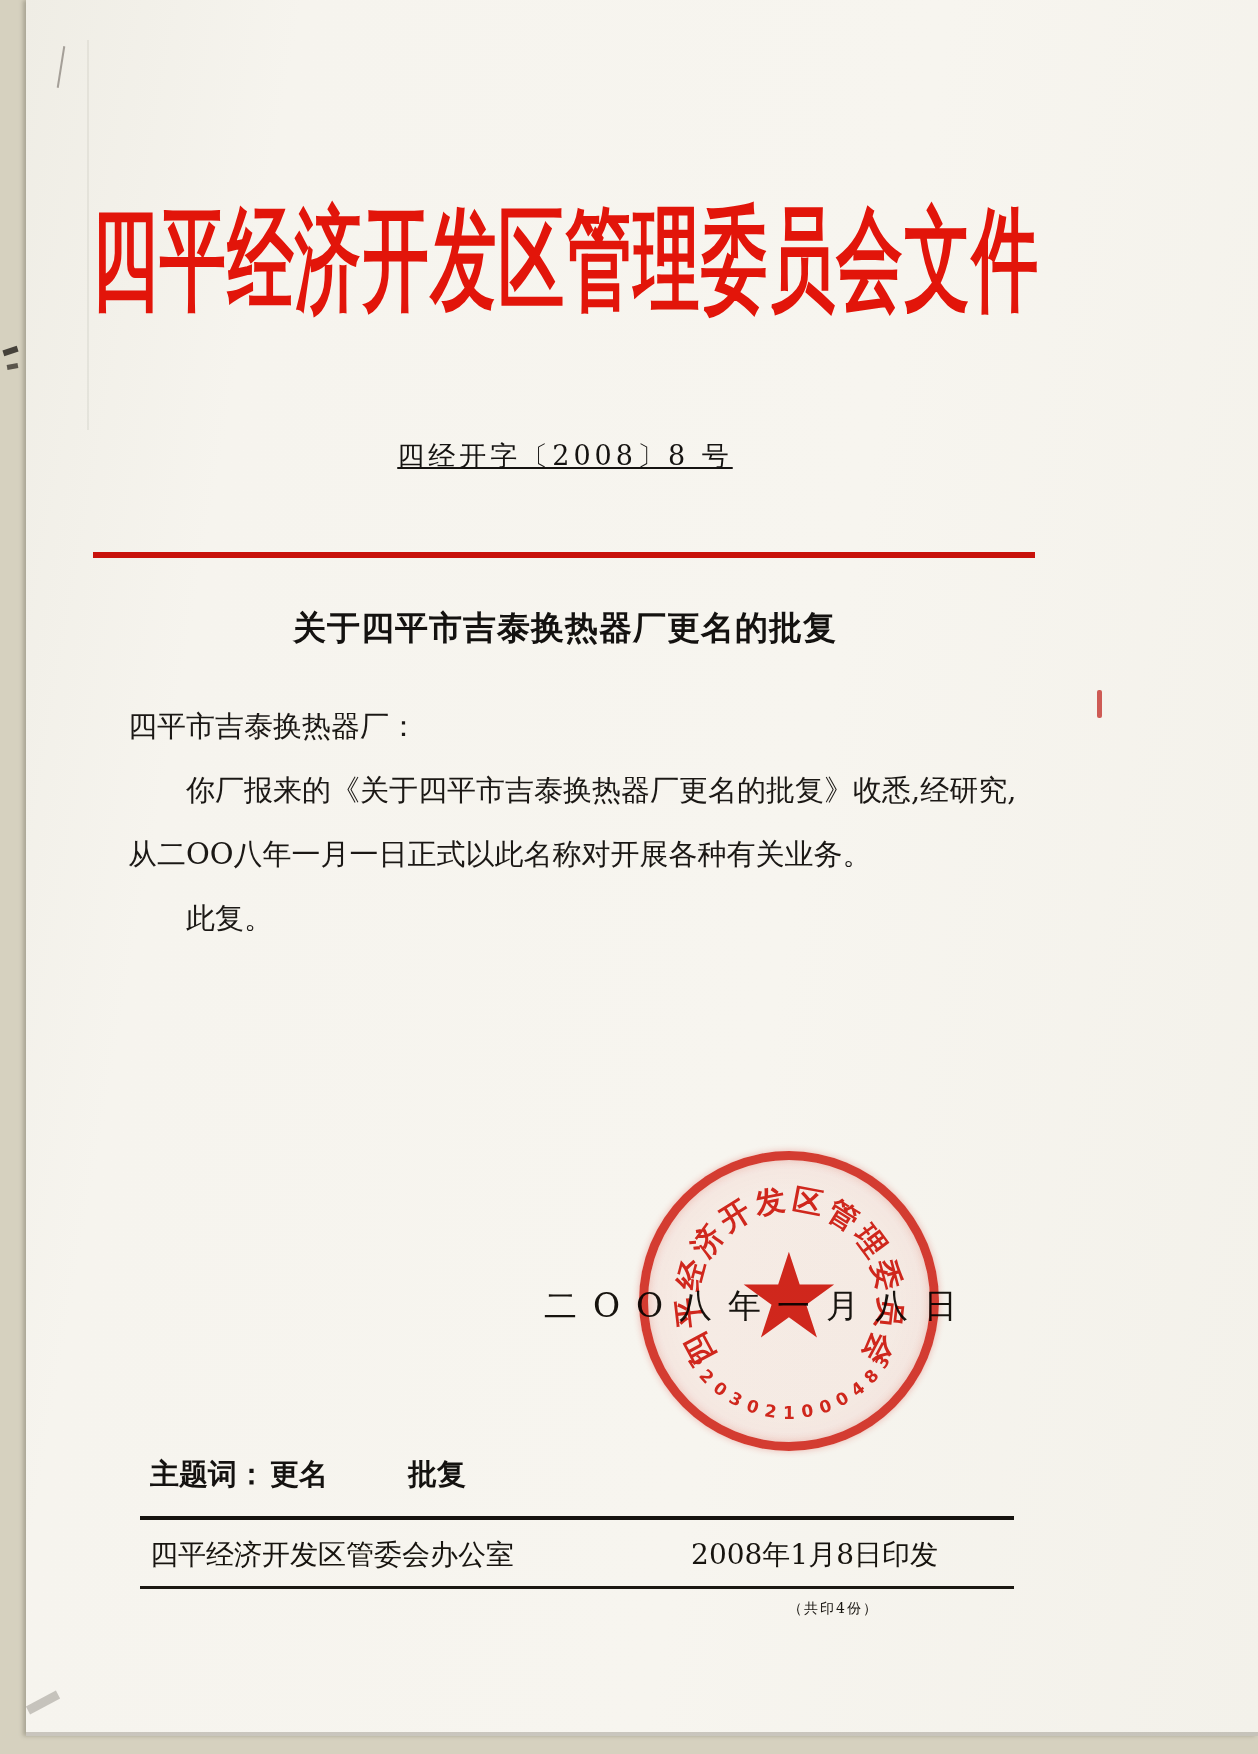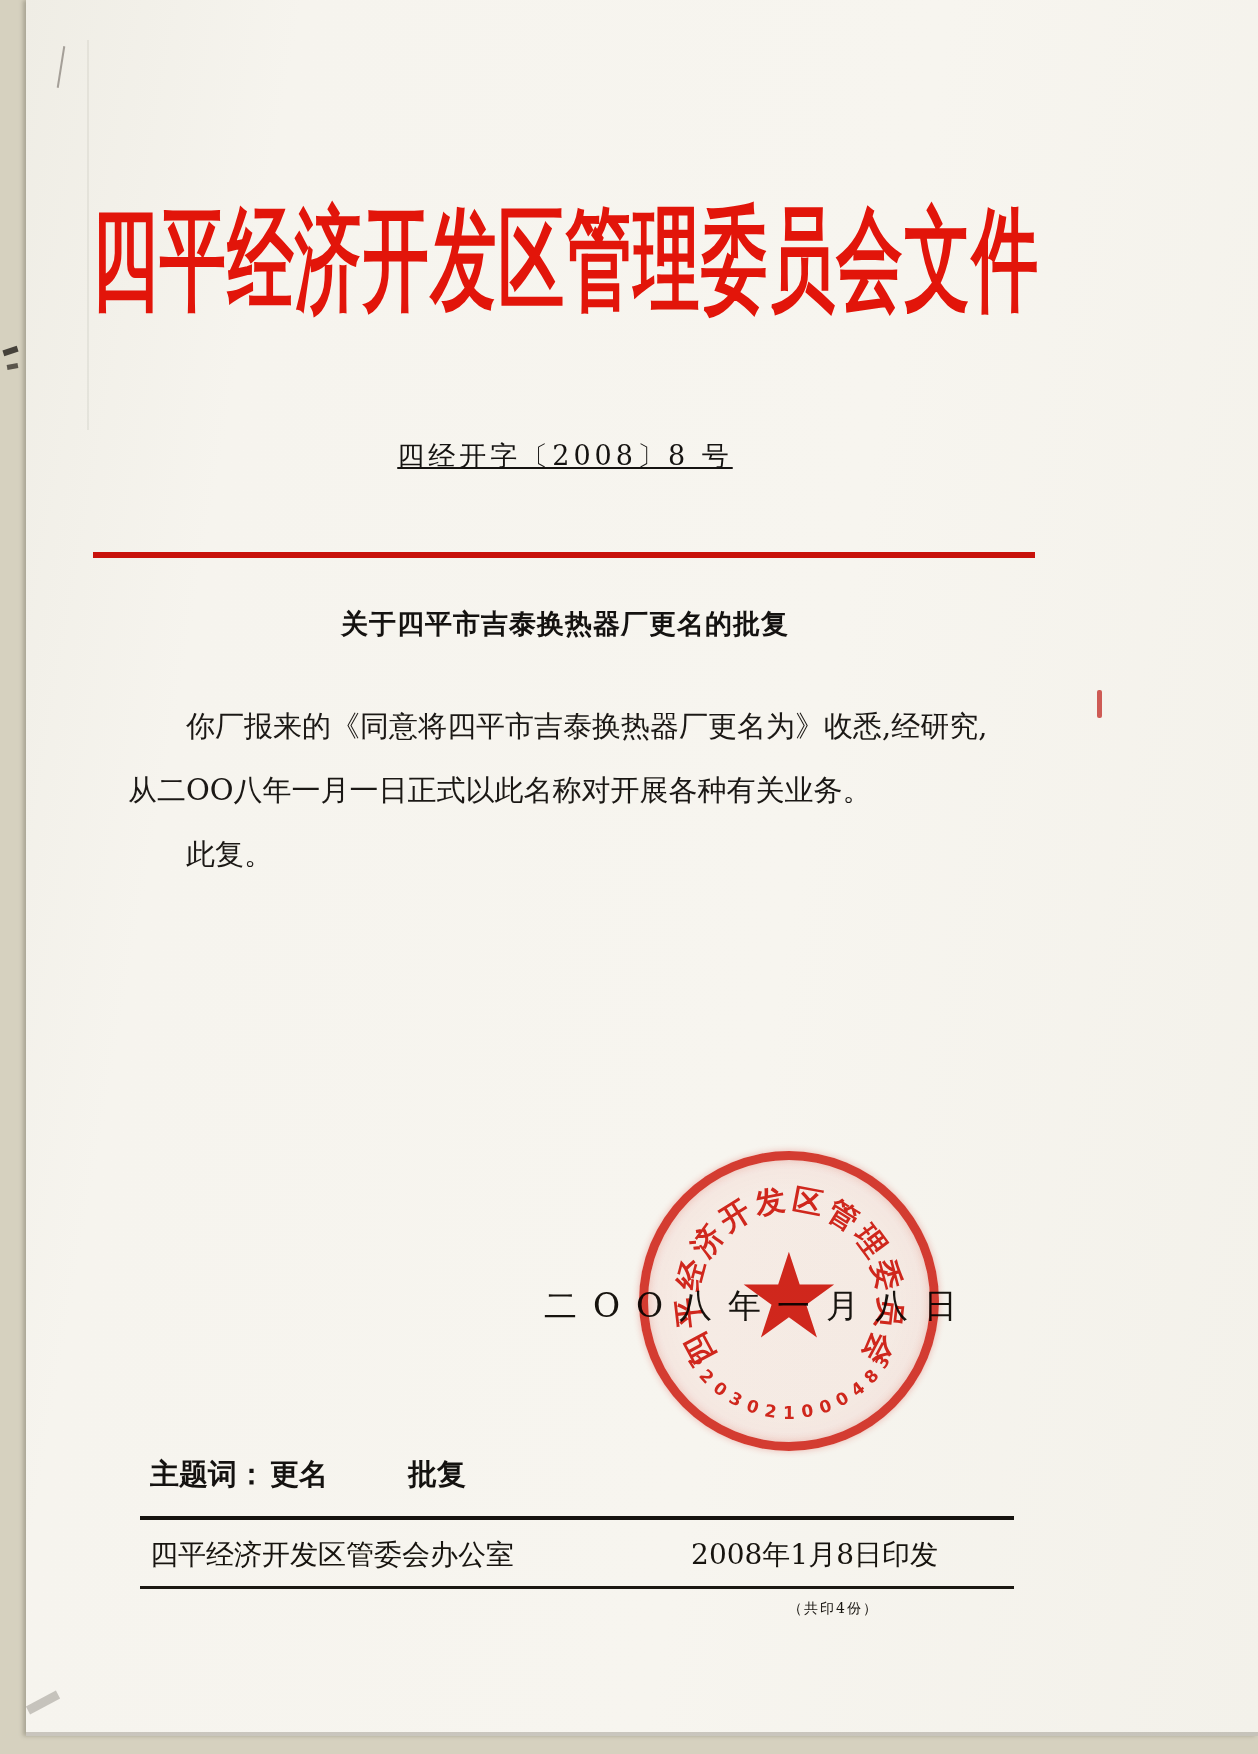--- a/index.html
+++ b/index.html
@@ -31,21 +31,21 @@
     font-size:27px;letter-spacing:4px;color:#151311;z-index:2;text-decoration:underline;
   }
   .red-rule{
     left:93px;top:552px;width:942px;height:6px;
     background:var(--rule,#c8120b);z-index:2;
   }
   
   .letter-title{
     left:92px;top:606px;width:946px;text-align:center;
     font-family:"DejaVu Sans","Liberation Sans",sans-serif;
-    font-weight:bold;font-size:27px;letter-spacing:1px;color:#141210;z-index:2;
+    font-weight:bold;font-size:33px;letter-spacing:1px;color:#141210;z-index:2;
   }
   .body-block{
     left:128px;top:694px;width:916px;
     font-size:29px;line-height:64px;color:#1b1815;z-index:1;
   }
   .body-line{white-space:nowrap;}
   .indent{padding-left:58px;}
   .date-line{
     left:544px;top:1284px;
     font-size:33px;letter-spacing:16px;color:#17140f;
@@ -128,21 +128,22 @@
     <span class="hchar">会</span>
     <span class="hchar">文</span>
     <span class="hchar">件</span>
   </div>
 <div class="abs doc-number">四经开字〔2008〕8 号</div>
 <div class="abs red-rule"></div>
 
 <div class="abs letter-title">关于四平市吉泰换热器厂更名的批复</div>
 
 <div class="abs body-block">
-  <div class="body-line indent">你厂报来的《同意将四平市吉泰换热器厂更名为》收悉,经研究,</div>
+  <div class="body-line">四平市吉泰换热器厂：</div>
+  <div class="body-line indent">你厂报来的《关于四平市吉泰换热器厂更名的批复》收悉,经研究,</div>
   <div class="body-line">从二OO八年一月一日正式以此名称对开展各种有关业务。</div>
   <div class="body-line indent">此复。</div>
 </div>
 
 <div class="abs date-line">二OO八年一月八日</div>
 
 <div class="abs stamp">
   <div id="stamp-ring">
       <span class="ringch" style="transform: translate(-50%, -50%) rotate(-118deg) translateY(-101px);">四</span>
       <span class="ringch" style="transform: translate(-50%, -50%) rotate(-96.5455deg) translateY(-101px);">平</span>

